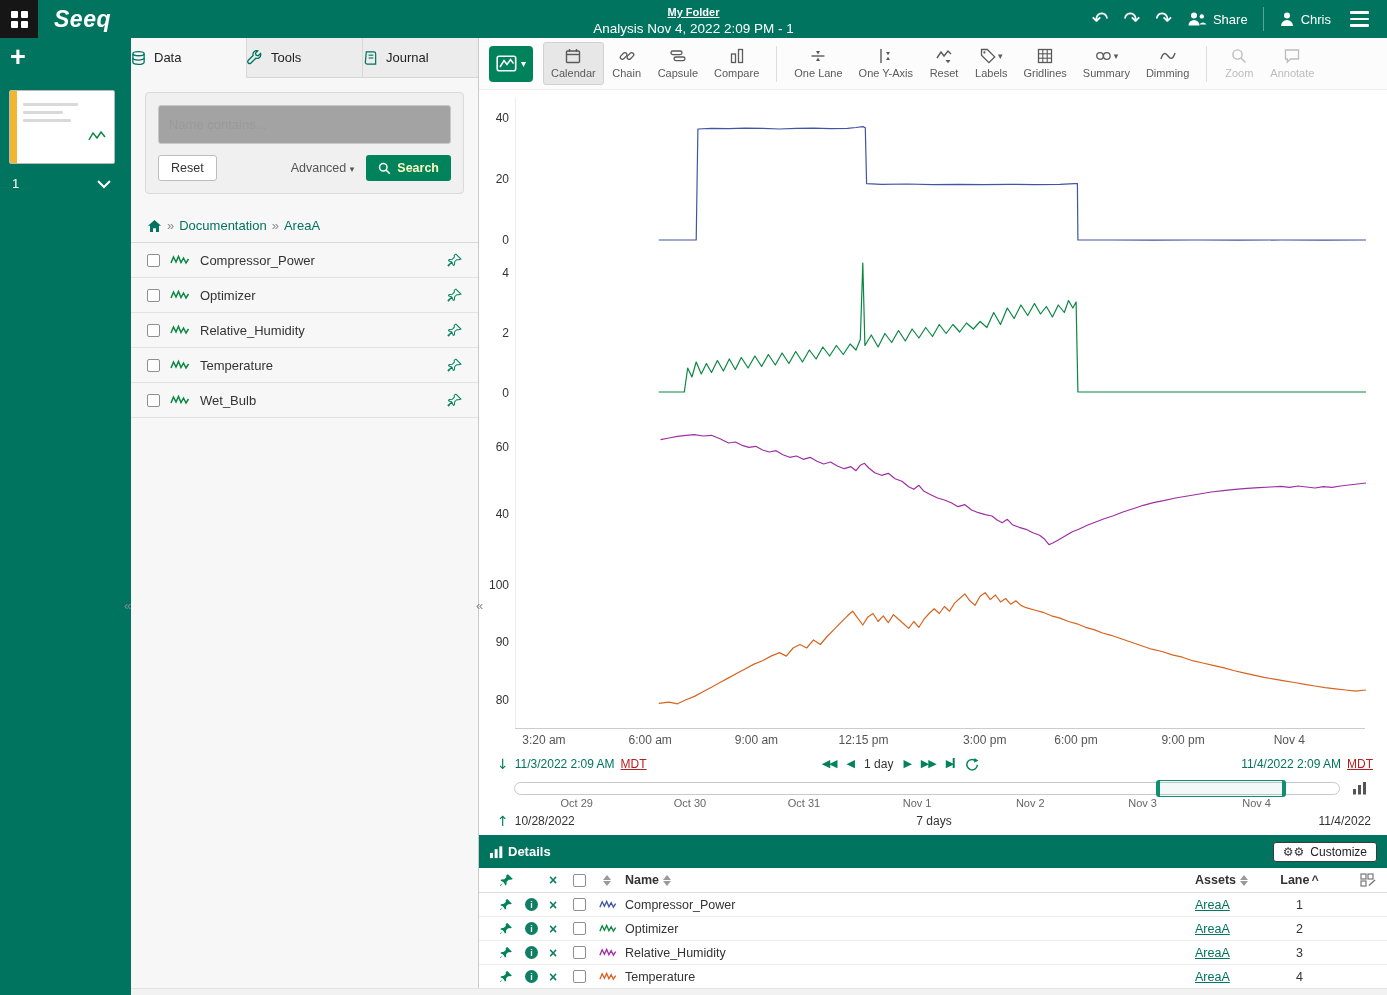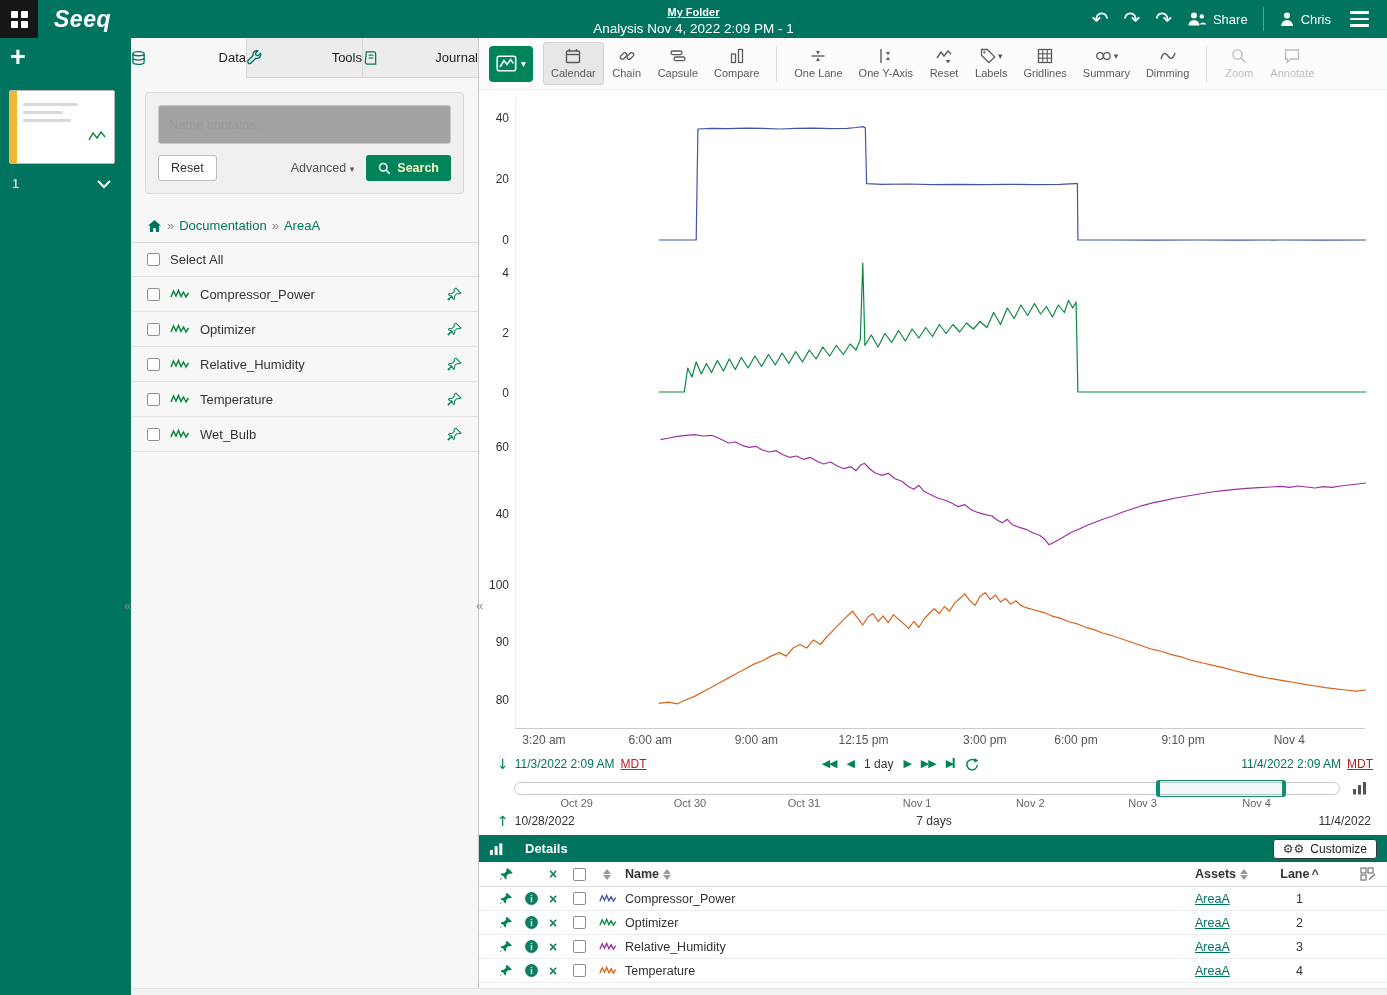--- a/index.html
+++ b/index.html
@@ -29,21 +29,21 @@
   .strip { width:131px; background:#00745e; position:relative; flex:0 0 131px;}
   .add-btn { position:absolute; left:10px; top:6px; color:#fff; font-size:27px; font-weight:bold; line-height:1; cursor:pointer;}
   .thumb { position:absolute; left:9px; top:52px; width:106px; height:74px; background:#fff; border:1px solid #b9b9b9; border-radius:2px; cursor:pointer;}
   .thumb-bar { position:absolute; left:0; top:0; width:7px; height:100%; background:#f2b632;}
   .sketch { position:absolute; left:13px; background:#d9d9d9; height:3px; border-radius:1px;}
   .pageno { position:absolute; left:12px; top:138px; color:#fff; font-size:13px;}
   .strip-chev { position:absolute; left:96px; top:138px; cursor:pointer;}
   
   .dpanel { width:348px; flex:0 0 348px; background:#f7f7f7; border-right:1px solid #c9c9c9; display:flex; flex-direction:column;}
   .tabs { display:flex; height:40px; background:#ececec; border-bottom:1px solid #d5d5d5;}
-  .tab { flex:1; display:flex; align-items:center; justify-content:space-between; gap:8px; font-size:13px; color:#222; border-right:1px solid #d8d8d8; cursor:pointer;}
+  .tab { flex:1; display:flex; align-items:center; justify-content:flex-start; gap:8px; font-size:13px; color:#222; border-right:1px solid #d8d8d8; cursor:pointer;}
   .tab.active { background:#f7f7f7; border-bottom:1px solid #f7f7f7; margin-bottom:-1px;}
   .search-card { margin:14px; background:#f0f0f0; border:1px solid #dadada; border-radius:4px; padding:12px;}
   .search-input { width:100%; height:39px; border:1px solid #c8c8c8; border-radius:3px; padding:0 10px; font-size:13px; font-family:inherit; color:#333; background:#a3a3a3;}
   .search-input::placeholder { color:#9a9a9a;}
   .search-row { display:flex; align-items:center; margin-top:11px;}
   .btn-reset { background:#fff; border:1px solid #bdbdbd; border-radius:3px; padding:5px 12px; font-size:12.5px; color:#333; cursor:pointer; font-family:inherit;}
   .advanced { margin-left:auto; font-size:12.5px; color:#555; cursor:pointer; margin-right:12px;}
   .caret-sm { font-size:9px; color:#555;}
   .btn-search { background:#00835a; color:#fef9c3; border:none; border-radius:3px; padding:6px 12px; font-size:12.5px; font-weight:bold; display:flex; align-items:center; gap:6px; cursor:pointer; font-family:inherit;}
   .breadcrumb { padding:10px 16px 9px; font-size:13px; display:flex; align-items:center; gap:5px; border-bottom:1px solid #d9d9d9;}
@@ -92,21 +92,21 @@
   .ov-selection { position:absolute; top:-3px; height:17px; border:1px solid #0f8f6f; border-left:4px solid #0f8f6f; border-right:4px solid #0f8f6f; border-radius:3px; background:rgba(15,143,111,.05); cursor:ew-resize;}
   .ov-icon { margin-left:12px; cursor:pointer;}
   .ov-ticks { margin-left:35px; width:826px; position:relative; height:15px;}
   .ov-tick { position:absolute; top:2px; transform:translateX(-50%); font-size:11px; color:#666; white-space:nowrap;}
   .ov-dates { position:relative; display:flex; align-items:center; font-size:12px; margin:1px 16px 0 18px; height:20px;}
   .ov-dates .left { display:flex; align-items:center; gap:6px; color:#333;}
   .ov-center { position:absolute; left:50%; transform:translateX(-50%); color:#333;}
   .ov-right { position:absolute; right:0; color:#333;}
   
   .details { margin-top:4px;}
-  .dt-head { height:27px; background:#00745e; color:#fff; display:flex; align-items:center; padding:0 10px; gap:21px;}
+  .dt-head { height:33px; background:#00745e; color:#fff; display:flex; align-items:center; padding:0 10px; gap:4px;}
   .dt-title { font-size:13px; font-weight:bold;}
   .btn-customize { margin-left:auto; background:#fff; border:1px solid #3a3a3a; border-radius:3px; color:#222; font-size:12px; padding:2px 9px; display:flex; align-items:center; gap:6px; cursor:pointer; font-family:inherit;}
   .gear { font-size:12px; color:#333; font-family:"DejaVu Sans", sans-serif;}
   .dt-row { display:grid; grid-template-columns:26px 24px 24px 26px 26px 1fr 105px 55px 50px; align-items:center; height:24px; padding:0 10px 0 20px; border-bottom:1px solid #ededed; font-size:12.5px; background:#fff;}
   .dt-row.header { font-weight:bold; border-bottom:1px solid #dcdcdc; height:25px;}
   .sorter { display:inline-flex; flex-direction:column; gap:1px; margin:0 4px; cursor:pointer; vertical-align:middle;}
   .sorter i { width:0; height:0; border-left:4px solid transparent; border-right:4px solid transparent; display:block;}
   .sorter .up { border-bottom:5px solid #9a9a9a;}
   .sorter .down { border-top:5px solid #9a9a9a;}
   .xx { color:#0e7f63; font-weight:bold; font-size:14px; cursor:pointer; line-height:1;}
@@ -232,24 +232,20 @@
       <div class="breadcrumb">
         <svg width="15" height="14" viewBox="0 0 16 15">
             <path d="M8 1 L15 7.2 H12.8 V14 H9.6 V9.8 H6.4 V14 H3.2 V7.2 H1 Z" fill="#00745e"></path>
           </svg>
         <span class="crumb-sep">»</span>
         <span class="crumb">Documentation</span>
         <span class="crumb-sep">»</span>
         <span class="crumb">AreaA</span>
       </div>
 
-      <div class="selall-row">
-        <span class="cb"></span>
-        <span>Select All</span>
-      </div>
 
       <div class="item-row">
         <span class="cb"></span>
         <svg width="20" height="12" viewBox="0 0 20 12">
             <polyline points="1,9 3.5,3 6,8 8.5,2.5 11,8.5 13.5,4 16,9 18.5,5" fill="none" stroke="#0b8743" stroke-width="1.5"></polyline>
           </svg>
         <span class="item-name">Compressor_Power</span>
         <svg class="pin-right" width="15" height="15" viewBox="0 0 16 16">
             <path d="M9.5 1.2 L14.8 6.5 L12.6 7.2 L10.4 7.1 L8.2 9.3 L7.9 12.6 L6.7 13.2 L5 9.6 L1.8 13.8 L1.1 13.1 L5.3 9.9 L1.7 8.2 L2.3 7 L5.6 6.7 L7.8 4.5 L7.7 2.3 Z" fill="none" stroke="#00835a" stroke-width="1.1"></path>
           </svg>
@@ -480,21 +476,21 @@
               </svg></div>
         </div>
         <div class="axis-line"></div>
         <div class="xaxis" id="xaxis">
             <span class="xtick" style="left: 3.4%;">3:20 am</span>
             <span class="xtick" style="left: 15.9%;">6:00 am</span>
             <span class="xtick" style="left: 28.4%;">9:00 am</span>
             <span class="xtick" style="left: 41%;">12:15 pm</span>
             <span class="xtick" style="left: 53.5%; margin-left: 15px;">3:00 pm</span>
             <span class="xtick" style="left: 66%;">6:00 pm</span>
-            <span class="xtick" style="left: 78.6%;">9:10 pm</span>
+            <span class="xtick" style="left: 78.6%;">9:00 pm</span>
             <span class="xtick" style="left: 91.1%;">Nov 4</span>
           </div>
       </div>
 
       <div class="range-row">
         <div class="range-left">
           <span class="garrow">↓</span>
           <span>11/3/2022 2:09 AM</span>
           <span class="tz-link">MDT</span>
         </div>

